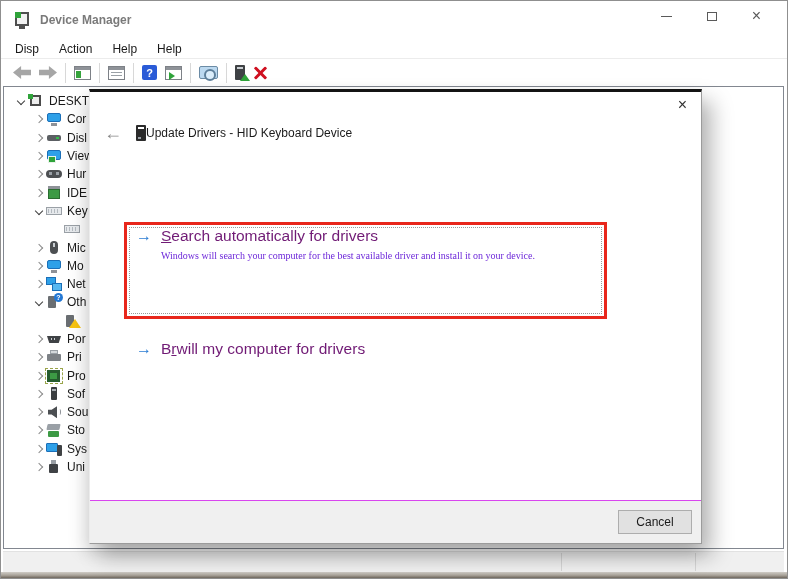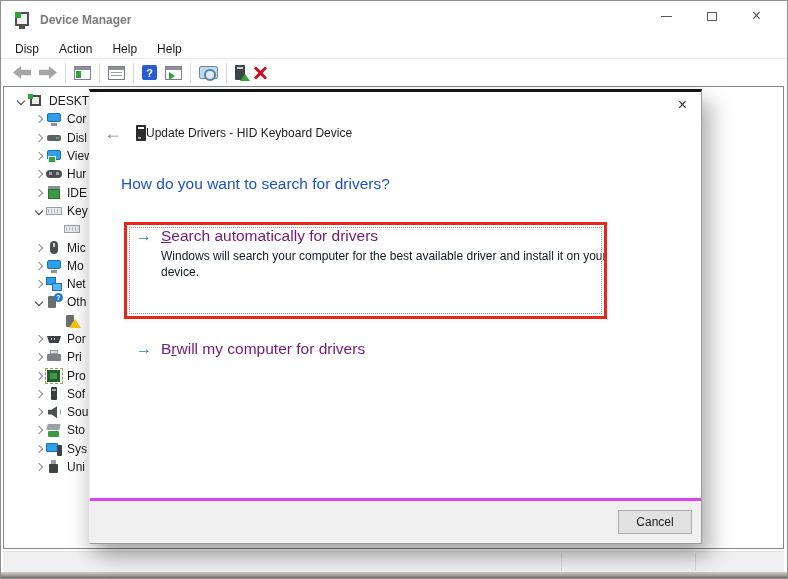--- a/index.html
+++ b/index.html
@@ -134,26 +134,26 @@
   .dlg-devicon::after{content:"";position:absolute;left:2px;bottom:2px;width:3px;height:2px;background:#9aa0a6;}
   .dlg-title{font-size:12px;color:#1b1b1b;}
   .dlg-heading{position:absolute;left:31px;top:83px;font-size:15.5px;color:#1d52c4;}
 
   .option{position:absolute;left:46px;display:flex;gap:9px;}
   .option1{top:134px;}
   .option2{top:247px;}
   .opt-arrow{color:#2b7cd3;font-size:16px;font-weight:bold;line-height:19px;}
   .opt-title{font-size:15.5px;color:#701a75;line-height:19px;}
   .opt-title .ukey{text-decoration:underline;}
-  .opt-desc{font-size:12px;color:#0f172a;line-height:16px;max-width:458px;margin-top:3px;}
+  .opt-desc{font-size:10px;color:#6d28d9;line-height:16px;max-width:458px;margin-top:3px;font-family:Liberation Serif, serif;}
 
   .redbox{position:absolute;left:34px;top:130px;width:483px;height:97px;border:3px solid #e8271c;box-sizing:border-box;}
   .focus-dotted{position:absolute;inset:2px;border:1px dotted #9a9a9a;}
 
-  .dlg-footer{position:absolute;left:0;right:0;bottom:0;height:42px;background:#f0f0f0;border-top:3px solid #d946ef;}
+  .dlg-footer{position:absolute;left:0;right:0;bottom:0;height:42px;background:#f0f0f0;border-top:1px solid #d946ef;}
   .cancel-btn{position:absolute;right:9px;top:9px;width:74px;height:24px;background:#e1e1e1;border:1px solid #adadad;
      font-size:12px;color:#1a1a1a;display:flex;align-items:center;justify-content:center;box-sizing:border-box;
      font-family:"Liberation Sans","DejaVu Sans",sans-serif;}
 </style>
 </head>
 <body>
 
 <div class="frame">
 
   <div class="titlebar">
@@ -368,21 +368,20 @@
   </div>
   <div class="bottomband"></div>
 
   <div class="dialog">
     <span class="dlg-close">×</span>
     <div class="dlg-header">
       <span class="dlg-back">←</span>
       <span class="dlg-devicon"></span>
       <span class="dlg-title">Update Drivers - HID Keyboard Device</span>
     </div>
-    <div class="dlg-heading">How do you want to search for drivers?</div>
 
     <div id="options">
         <div class="option option1">
           <span class="opt-arrow">→</span>
           <div>
             <div class="opt-title"><span></span><span class="ukey">S</span><span>earch automatically for drivers</span></div>
             <div class="opt-desc">Windows will search your computer for the best available driver and install it on your device.</div>
           </div>
         </div>
         <div class="option option2">

